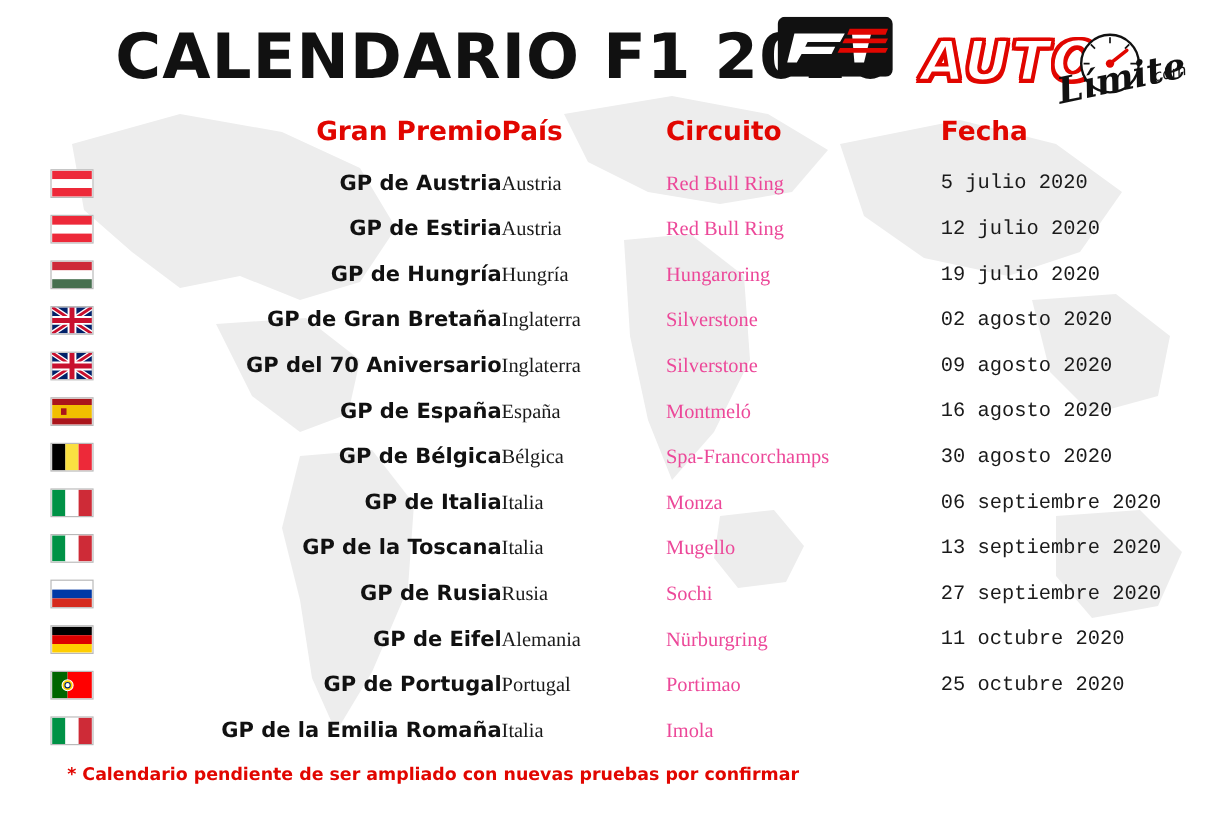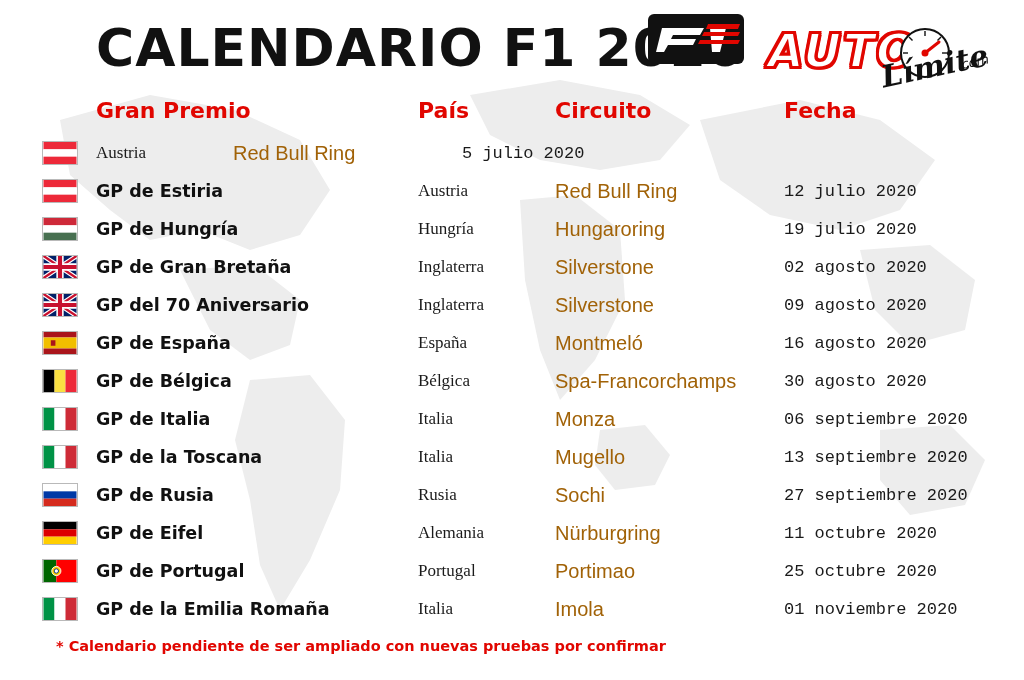--- a/index.html
+++ b/index.html
@@ -136,34 +136,35 @@
     align-items: center;
     justify-content: center;
   }
   .col-gp {
     width: 322px;
     flex: 0 0 322px;
     font-weight: bold;
     font-size: 17.5px;
     color: #111111;
     font-family: "DejaVu Sans", sans-serif;
+    text-align: right;
   }
   .col-country {
     width: 137px;
     flex: 0 0 137px;
     font-size: 17px;
     color: #1a1a1a;
     font-family: Liberation Serif, serif;
   }
   .col-circuit {
     width: 229px;
     flex: 0 0 229px;
-    font-size: 20px;
-    color: #a16207;
-    font-family: Liberation Sans, sans-serif;
+    font-size: 17px;
+    color: #ec4899;
+    font-family: Liberation Serif, serif;
   }
   .col-date {
     flex: 1 1 auto;
     font-size: 17px;
     color: #1a1a1a;
     font-family: Liberation Mono, monospace;
   }
 
   .head-row .col-gp,
   .head-row .col-country,
@@ -269,20 +270,21 @@
     <div class="row">
       <div class="col-flag">
         <div class="flag">
           <svg viewBox="0 0 36 24">
               <rect width="36" height="8" fill="#ED2939"></rect>
               <rect y="8" width="36" height="8" fill="#ffffff"></rect>
               <rect y="16" width="36" height="8" fill="#ED2939"></rect>
             </svg>
         </div>
       </div>
+      <div class="col-gp">GP de Austria</div>
       <div class="col-country">Austria</div>
       <div class="col-circuit">Red Bull Ring</div>
       <div class="col-date">5 julio 2020</div>
     </div>
 
     <div class="row">
       <div class="col-flag">
         <div class="flag">
           <svg viewBox="0 0 36 24">
               <rect width="36" height="8" fill="#ED2939"></rect>
@@ -469,20 +471,19 @@
           <svg viewBox="0 0 36 24">
               <rect width="12" height="24" fill="#009246"></rect>
               <rect x="12" width="12" height="24" fill="#ffffff"></rect>
               <rect x="24" width="12" height="24" fill="#CE2B37"></rect>
             </svg>
         </div>
       </div>
       <div class="col-gp">GP de la Emilia Romaña</div>
       <div class="col-country">Italia</div>
       <div class="col-circuit">Imola</div>
-      <div class="col-date">01 noviembre 2020</div>
     </div>
 
   </div>
 
   <div class="footnote">* Calendario pendiente de ser ampliado con nuevas pruebas por confirmar</div>
 
 </div>
 
 </body></html>

